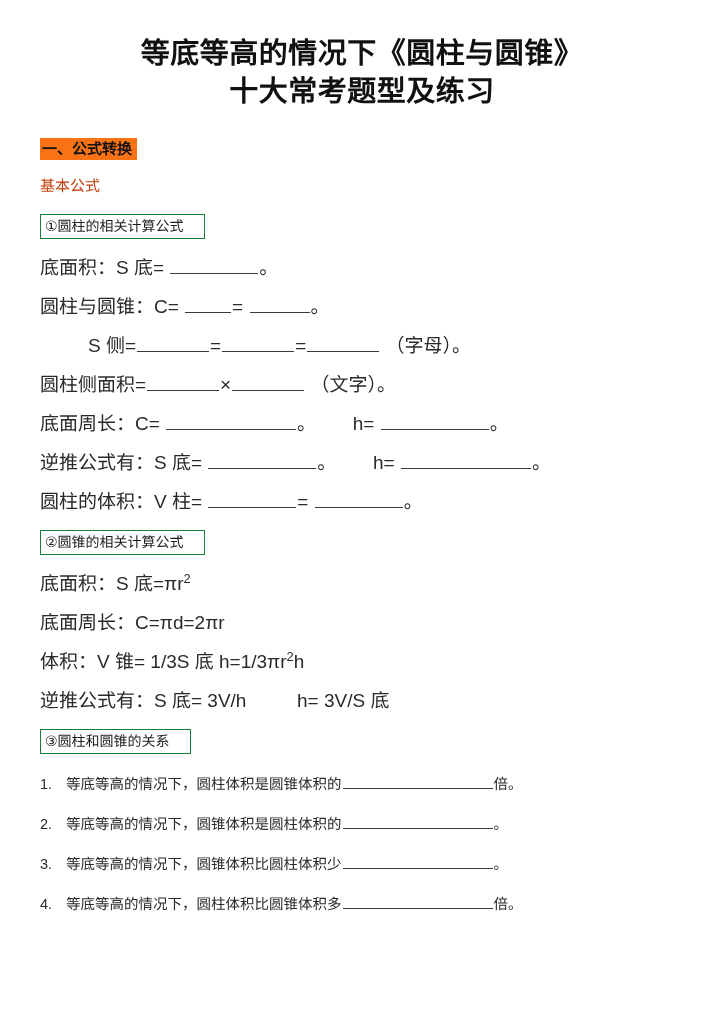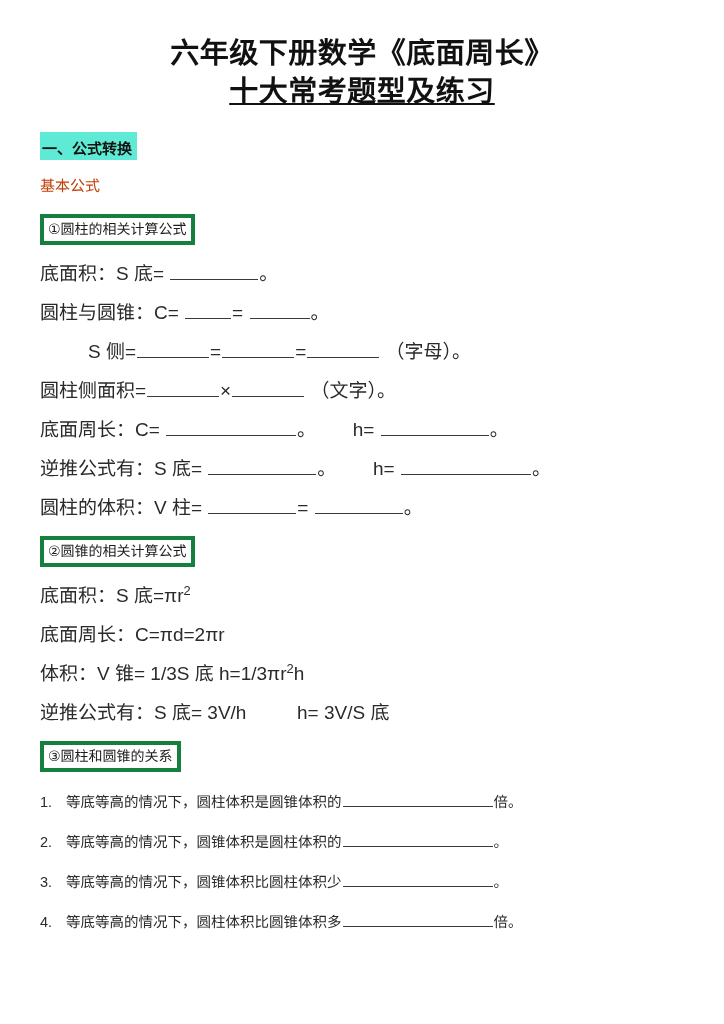--- a/index.html
+++ b/index.html
@@ -29,49 +29,49 @@
   .doc-title {
     text-align: center;
     font-family: "Liberation Serif", "DejaVu Serif", serif;
     font-weight: bold;
     font-size: 29px;
     line-height: 38px;
     color: #111111;
     letter-spacing: 0.5px;
     padding-top: 34px;
   }
-  .doc-title .line2 { display: block; text-decoration: underline; }
+  .doc-title .line2 { display: block; }
 
   
   .section-head {
     margin-top: 28px;
     font-size: 15px;
     font-weight: bold;
     color: #111111;
     line-height: 22px;
   }
   .section-head .hl {
-    background: #5eead4;
-    padding: 8px 5px 3px 2px;
+    background: #f97316;
+    padding: 2px 5px 3px 2px;
   }
 
   
   .red-head {
     margin-top: 16px;
     font-size: 15px;
     font-weight: normal;
     color: #c2410c;
     line-height: 20px;
   }
 
   
   .boxed {
     display: inline-block;
-    border: 4px solid #15803d;
-    padding: 2px 4px 3px 4px;
+    border: 1px solid #15803d;
+    padding: 2px 20px 3px 4px;
     font-size: 14px;
     line-height: 18px;
     color: #1d1d1d;
     margin-top: 18px;
   }
 
   
   .fline {
     font-size: 19px;
     line-height: 20px;
@@ -117,21 +117,21 @@
   }
   sup { font-size: 0.68em; vertical-align: super; line-height: 0; }
 </style>
 </head>
 <body>
 
 <div class="page">
 
   
   <div class="doc-title">
-    <span>六年级下册数学《底面周长》</span>
+    <span>等底等高的情况下《圆柱与圆锥》</span>
     <span class="line2">十大常考题型及练习</span>
   </div>
 
   
   <div class="section-head">
     <span class="hl">一、公式转换</span>
   </div>
 
   <div class="red-head">基本公式</div>
 

